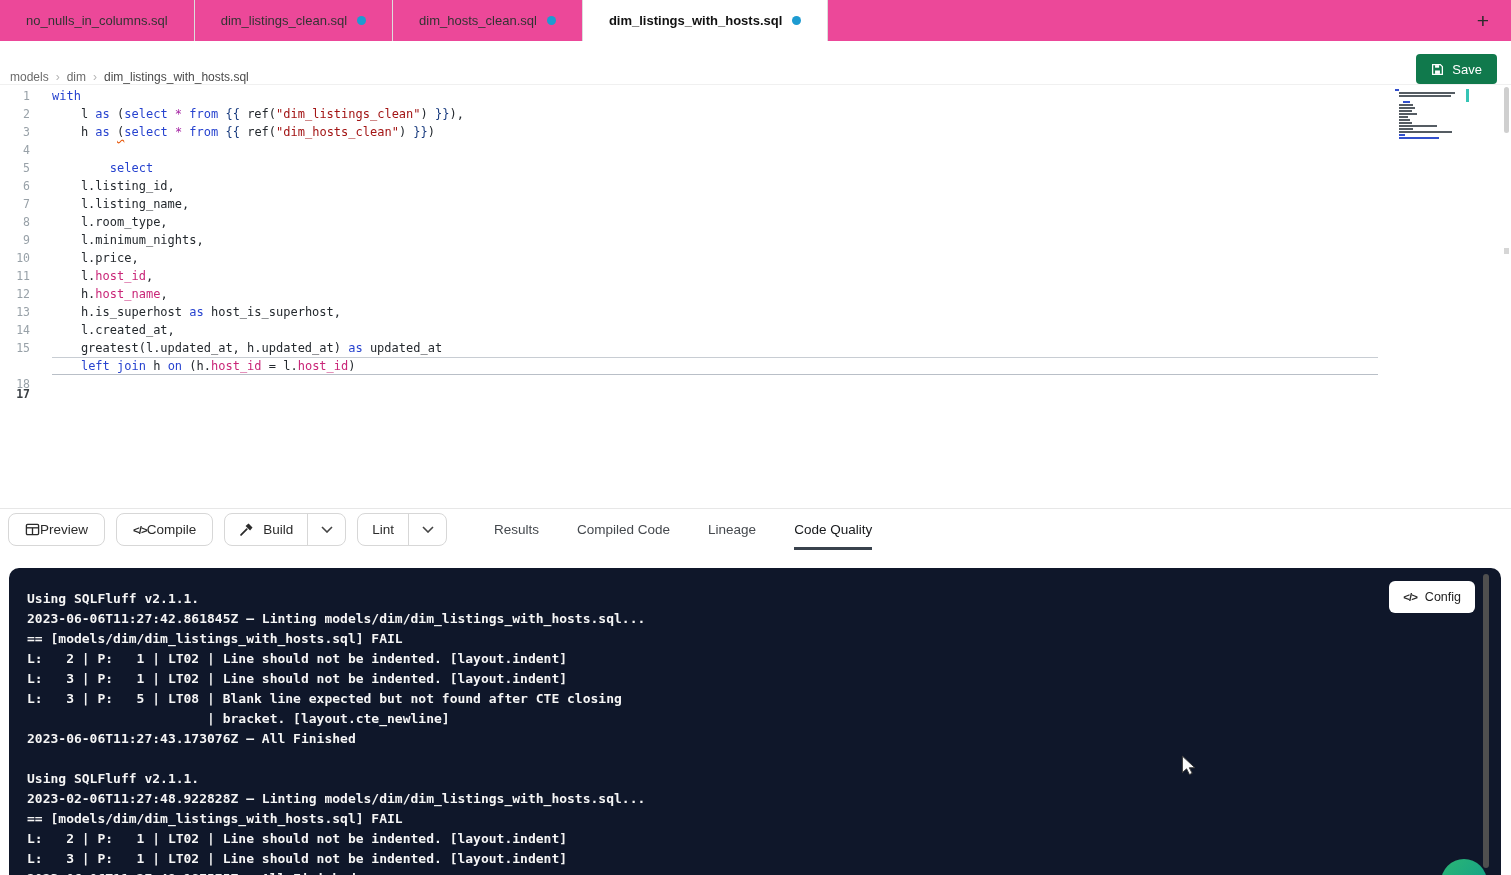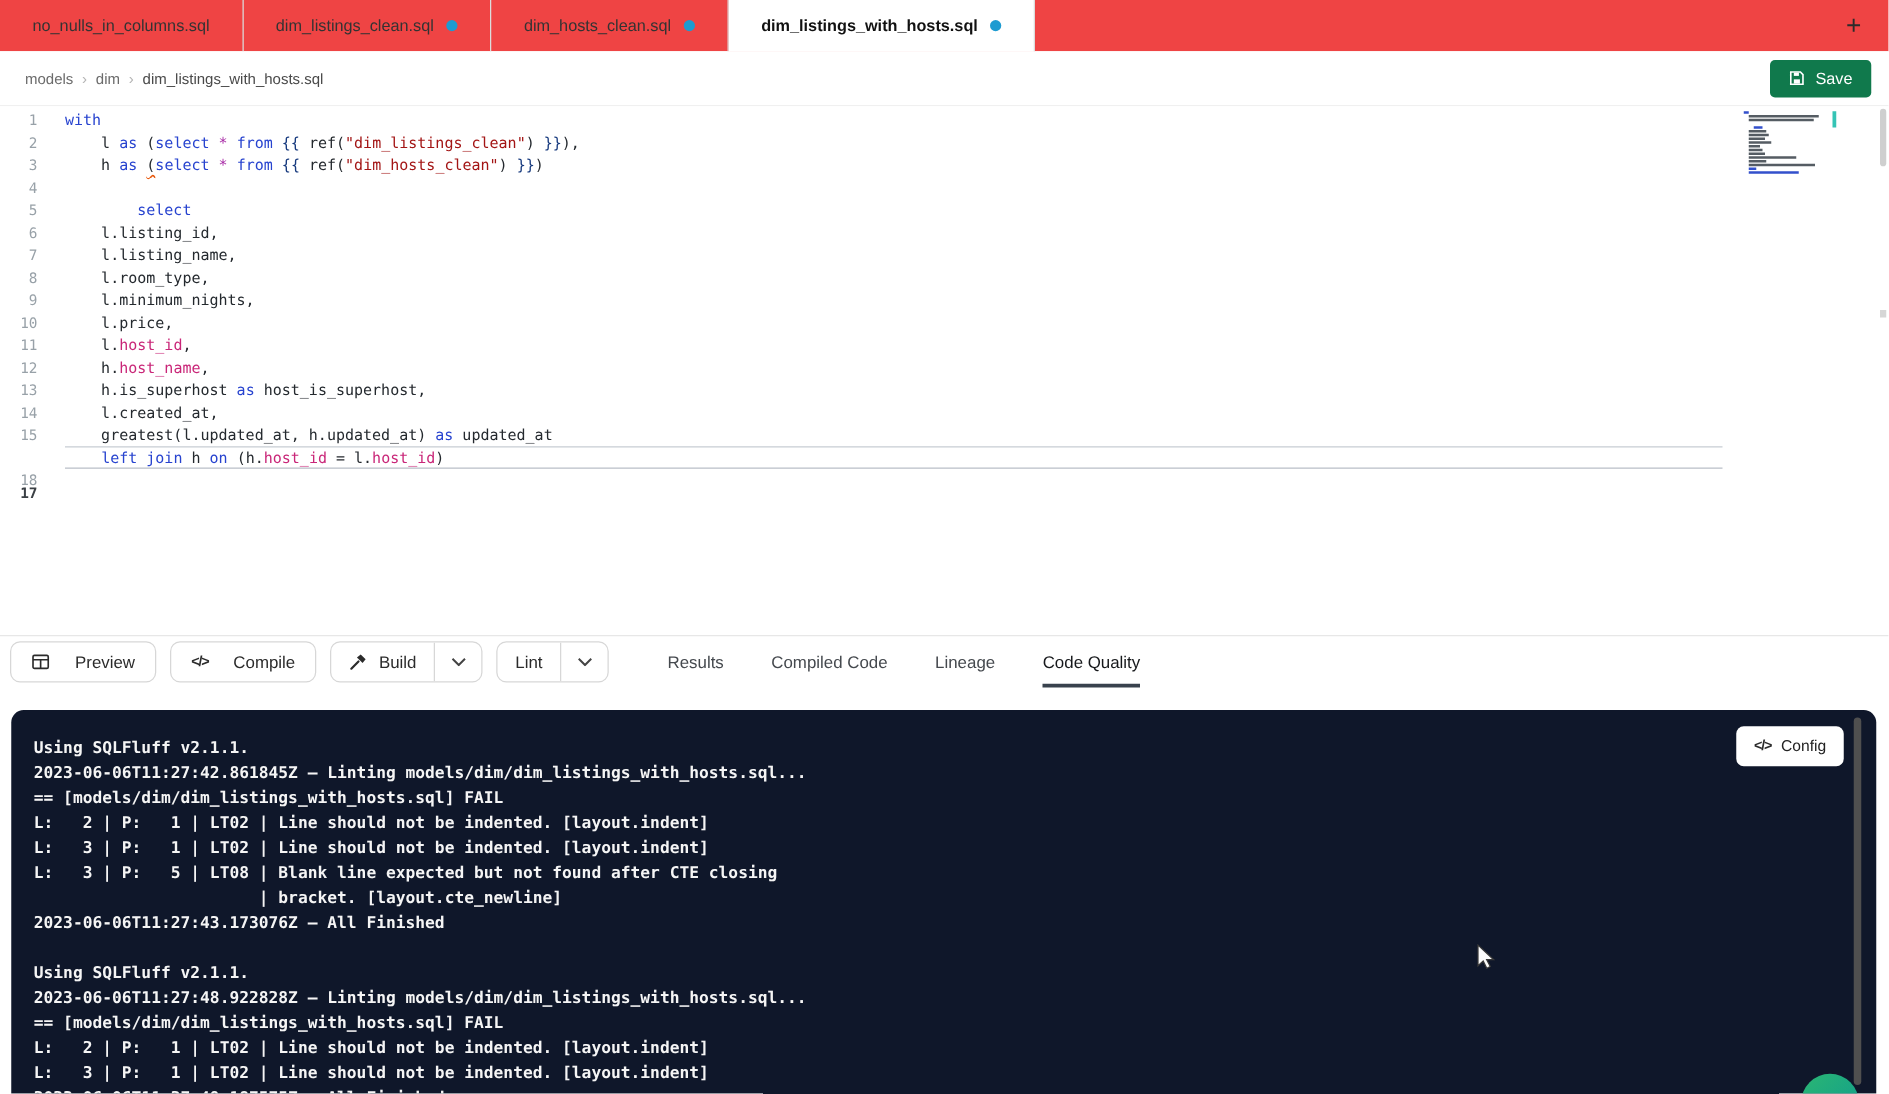--- a/index.html
+++ b/index.html
@@ -10,21 +10,21 @@
     width: 1511px; height: 875px;
     overflow: hidden;
     background: #ffffff;
     font-family: "Liberation Sans", sans-serif;
     color: #2b2b2b;
   }
 
   
   .tab-bar {
     height: 41px;
-    background: #ef4444;
+    background: #ec4899;
     display: flex;
     align-items: stretch;
   }
   .tabs { display: flex; align-items: stretch; }
   .tab {
     display: flex; align-items: center;
     padding: 0 26px;
     border-right: 1px solid #dcdcdc;
     font-size: 13px; color: #333;
     cursor: pointer;
@@ -43,22 +43,22 @@
     font-size: 21px; line-height: 1;
     color: #2b2b2b; cursor: pointer;
     align-self: center;
     padding: 2px 6px;
   }
 
   
   .breadcrumb-bar {
     height: 44px;
     background: #ffffff;
-    display: flex; align-items: center;
-    padding: 0 14px 0 20px;
+    display: flex; align-items: flex-end;
+    padding: 0 14px 0 10px;
     border-bottom: 1px solid #f0f0f0;
   }
   .breadcrumb { display: flex; align-items: center; font-size: 12px; }
   .bc-item { color: #6b6b6b; cursor: pointer; }
   .bc-item.last { color: #4a4a4a; }
   .bc-sep { color: #b5b5b5; margin: 0 7px; font-size: 12px; }
   .save-btn {
     margin-left: auto;
     height: 30px; padding: 0 15px;
     background: #10794c; color: #fff;
@@ -137,21 +137,21 @@
   }
   .btn, .split {
     height: 33px;
     border: 1px solid #d7d7d7;
     border-radius: 8px;
     background: #fff;
     display: inline-flex; align-items: center;
     font-size: 13.5px; color: #2b2b2b;
     font-family: "Liberation Sans", sans-serif;
   }
-  .btn { padding: 0 16px; gap: 20px; cursor: pointer; }
+  .btn { padding: 0 16px; gap: 0; cursor: pointer; }
   .split { padding: 0; overflow: hidden; }
   .split .seg-main {
     display: inline-flex; align-items: center; gap: 9px;
     padding: 0 14px; height: 100%;
     background: none; border: none;
     font: inherit; color: inherit; cursor: pointer;
   }
   .split .seg-chevron {
     display: inline-flex; align-items: center; justify-content: center;
     width: 38px; height: 100%;
@@ -413,21 +413,21 @@
         <div class="tline">Using SQLFluff v2.1.1.</div>
         <div class="tline">2023-06-06T11:27:42.861845Z — Linting models/dim/dim_listings_with_hosts.sql...</div>
         <div class="tline">== [models/dim/dim_listings_with_hosts.sql] FAIL</div>
         <div class="tline">L:   2 | P:   1 | LT02 | Line should not be indented. [layout.indent]</div>
         <div class="tline">L:   3 | P:   1 | LT02 | Line should not be indented. [layout.indent]</div>
         <div class="tline">L:   3 | P:   5 | LT08 | Blank line expected but not found after CTE closing</div>
         <div class="tline">                       | bracket. [layout.cte_newline]</div>
         <div class="tline">2023-06-06T11:27:43.173076Z — All Finished</div>
         <div class="tline"> </div>
         <div class="tline">Using SQLFluff v2.1.1.</div>
-        <div class="tline">2023-06-06T11:27:48.922828Z — Linting models/dim/dim_listings_with_hosts.sql...</div>
+        <div class="tline">2023-02-06T11:27:48.922828Z — Linting models/dim/dim_listings_with_hosts.sql...</div>
         <div class="tline">== [models/dim/dim_listings_with_hosts.sql] FAIL</div>
         <div class="tline">L:   2 | P:   1 | LT02 | Line should not be indented. [layout.indent]</div>
         <div class="tline">L:   3 | P:   1 | LT02 | Line should not be indented. [layout.indent]</div>
         <div class="tline">2023-06-06T11:27:49.187575Z — All Finished</div>
       </div>
     <button class="config-btn">
       <span class="icon-code">&lt;/&gt;</span>
       <span>Config</span>
     </button>
     <div class="terminal-scrollbar"></div>

